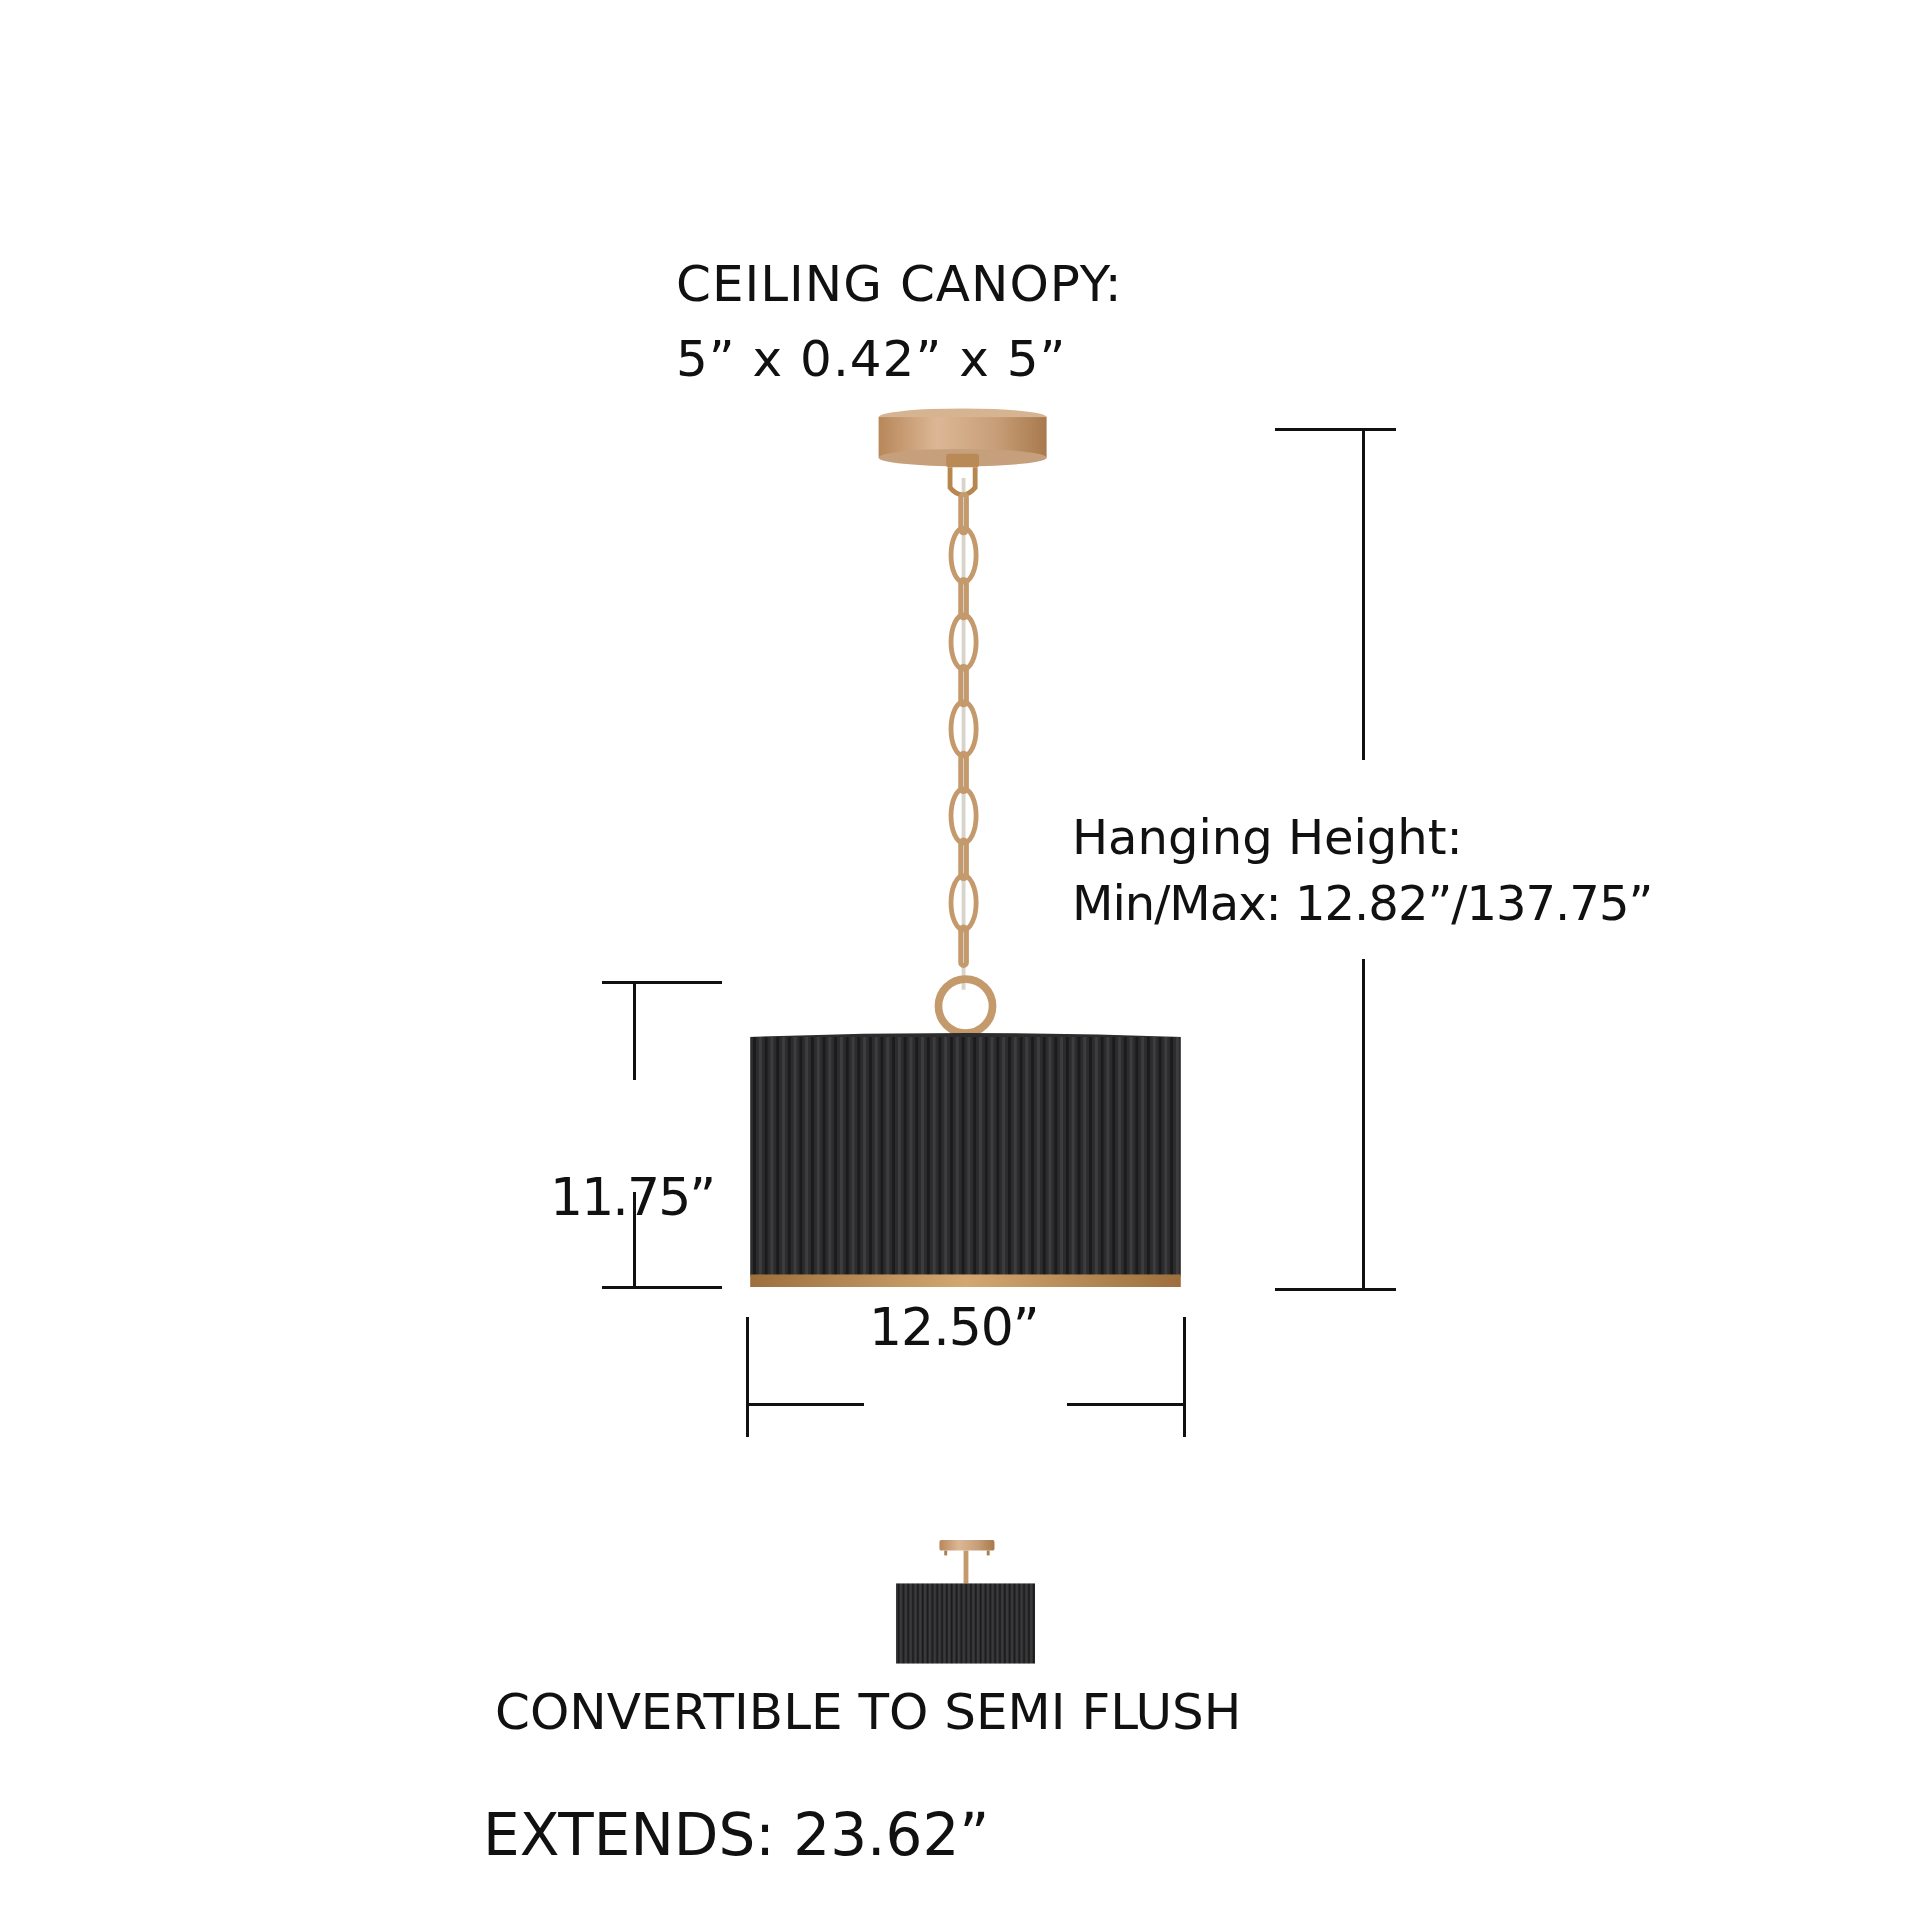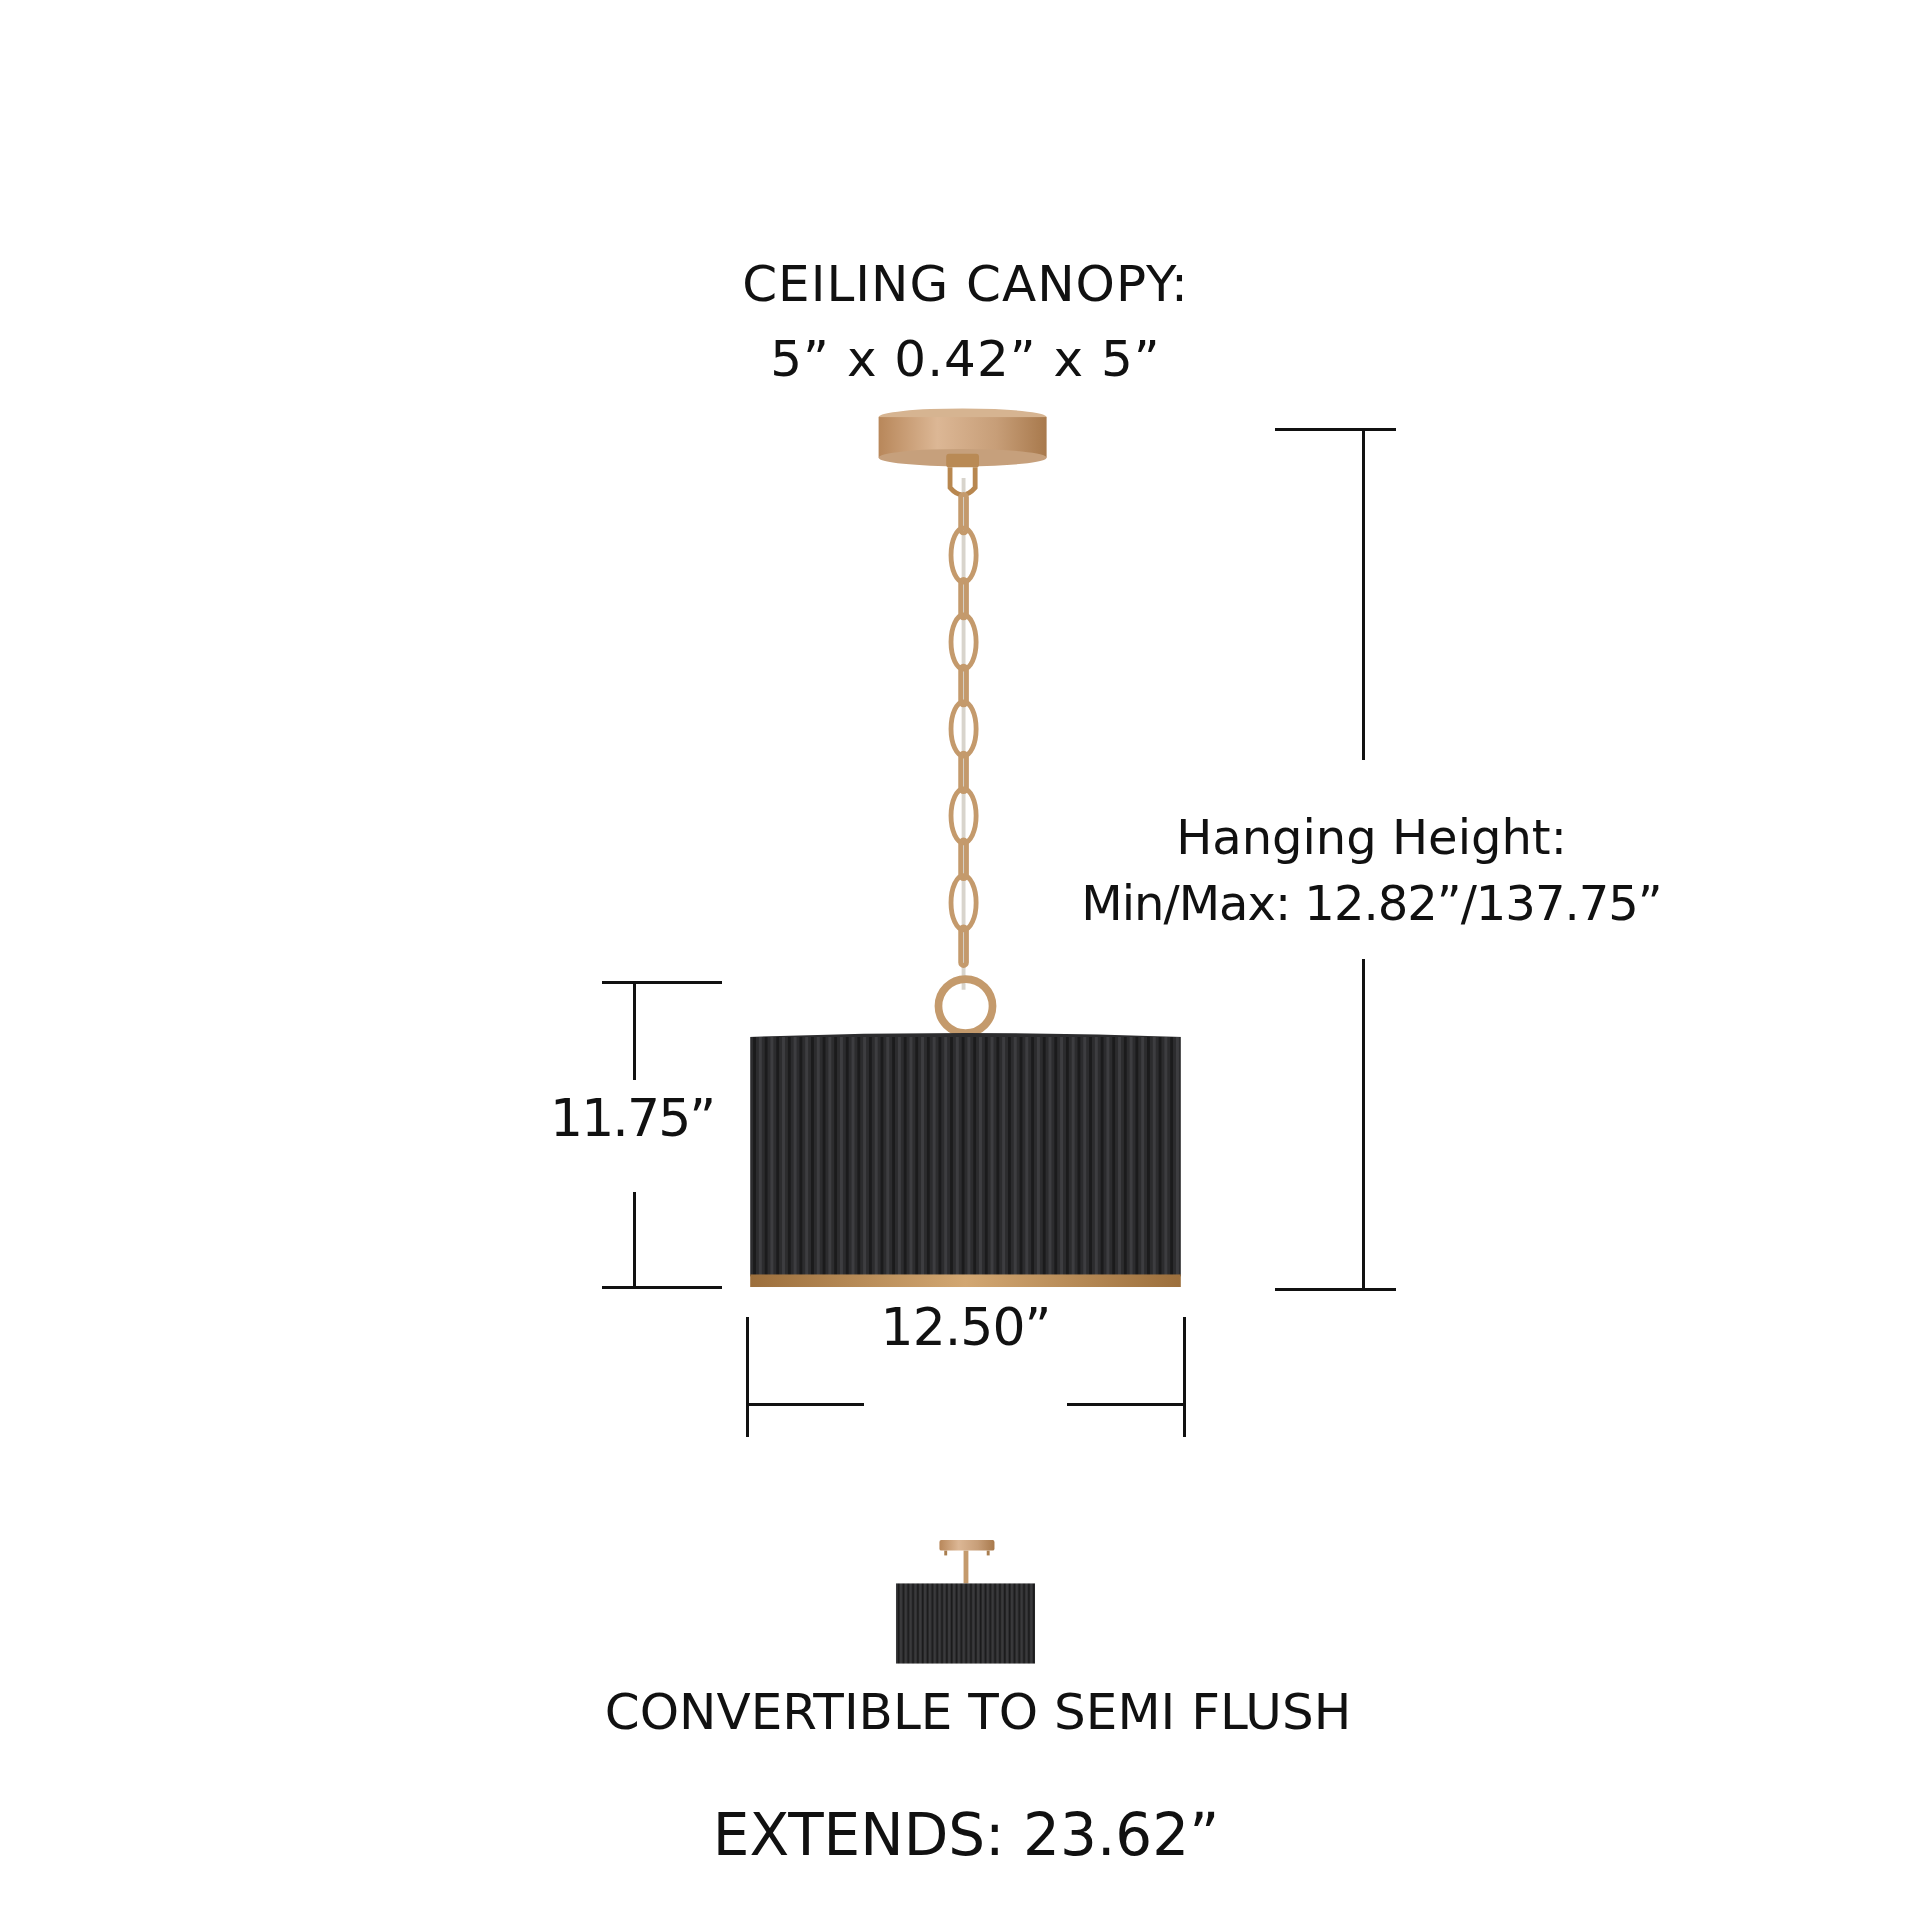--- a/index.html
+++ b/index.html
@@ -1,17 +1,17 @@
 <!DOCTYPE html>
 <html><head>
 <meta charset="utf-8">
 <style>
   html,body{margin:0;padding:0;background:#ffffff;}
   body{width:1931px;height:1931px;position:relative;overflow:hidden;font-family:"DejaVu Sans","Liberation Sans",sans-serif;color:#111;}
-  .txt{position:absolute;text-align:center;white-space:nowrap;line-height:1;color:#111;font-weight:400;letter-spacing:1px;}
+  .txt{position:absolute;white-space:nowrap;line-height:1;color:#111;font-weight:400;letter-spacing:1px;}
   .line{position:absolute;background:#111;}
   svg{position:absolute;left:0;top:0;}
 </style>
 </head>
 <body>
 
 <div class="txt" style="left:676px;top:259px;width:579px;font-size:50px;">CEILING CANOPY:</div>
 <div class="txt" style="left:676px;top:334px;width:579px;font-size:50px;">5” x 0.42” x 5”</div>
 
 <svg width="1931" height="1931" viewBox="0 0 2000 2000">
@@ -74,21 +74,21 @@
     <rect x="973" y="1595" width="57" height="11" fill="url(#brassGrad)" rx="2"></rect>
     <rect x="978" y="1606" width="3" height="5" fill="#a97e4f"></rect>
     <rect x="1022" y="1606" width="3" height="5" fill="#a97e4f"></rect>
     <rect x="998" y="1606" width="5" height="34" fill="#c49a6c"></rect>
     <rect x="928" y="1640" width="144" height="83" fill="url(#ribsSmall)"></rect>
   </g>
 </svg>
 
 <div class="line" style="left:602px;top:981px;width:120px;height:2.9px;"></div>
 <div class="line" style="left:633px;top:983px;width:2.9px;height:97px;"></div>
-<div class="txt" style="left:550px;top:1092px;width:164px;font-size:52px;letter-spacing:-1.9px;">11.75”</div>
+<div class="txt" style="left:550px;top:1171px;width:164px;font-size:52px;letter-spacing:-1.9px;">11.75”</div>
 <div class="line" style="left:633px;top:1192px;width:2.9px;height:95px;"></div>
 <div class="line" style="left:602px;top:1286px;width:120px;height:2.9px;"></div>
 
 <div class="line" style="left:1275px;top:428px;width:121px;height:2.9px;"></div>
 <div class="line" style="left:1362px;top:429px;width:2.9px;height:331px;"></div>
 <div class="txt" style="left:1072px;top:813px;width:599px;font-size:48px;letter-spacing:0;">Hanging Height:</div>
 <div class="txt" style="left:1072px;top:879px;width:599px;font-size:48px;letter-spacing:-1px;">Min/Max: 12.82”/137.75”</div>
 <div class="line" style="left:1362px;top:959px;width:2.9px;height:330px;"></div>
 <div class="line" style="left:1275px;top:1288px;width:121px;height:2.9px;"></div>
 

